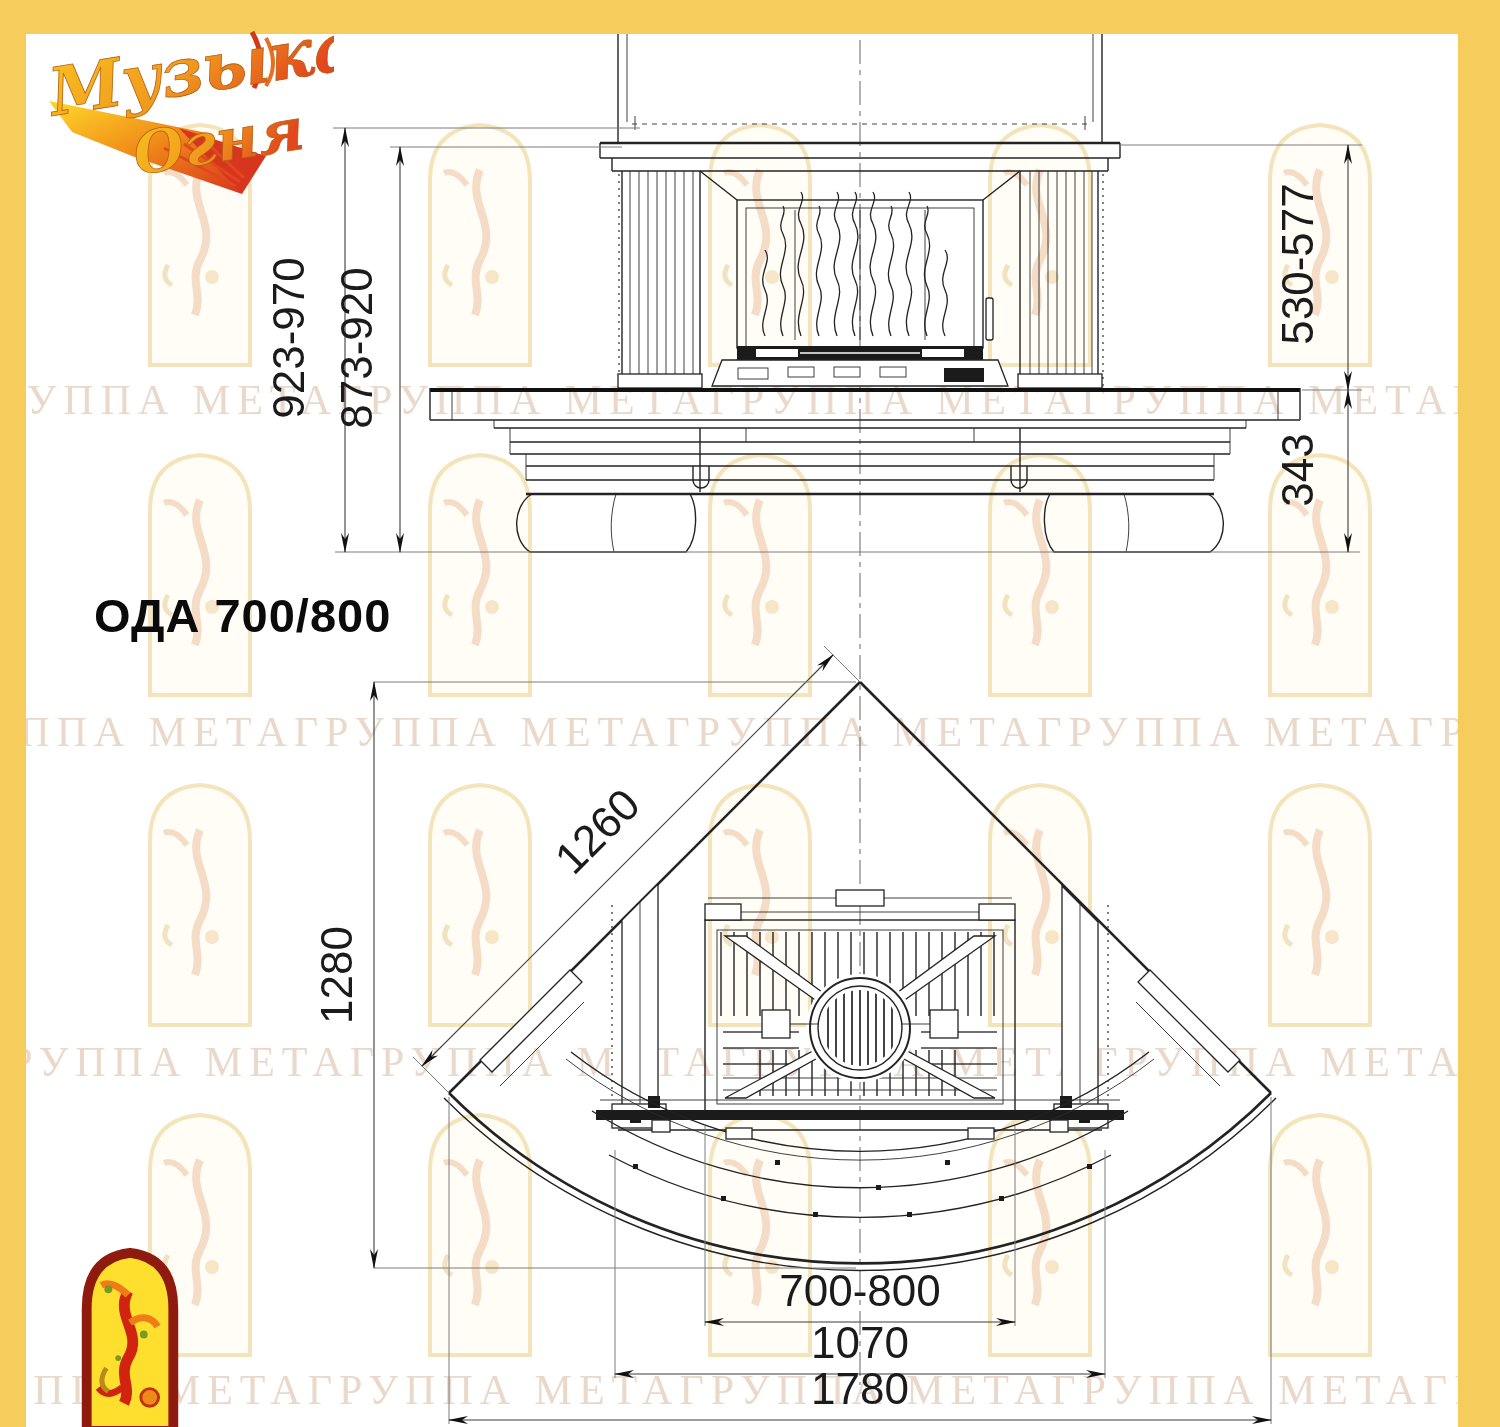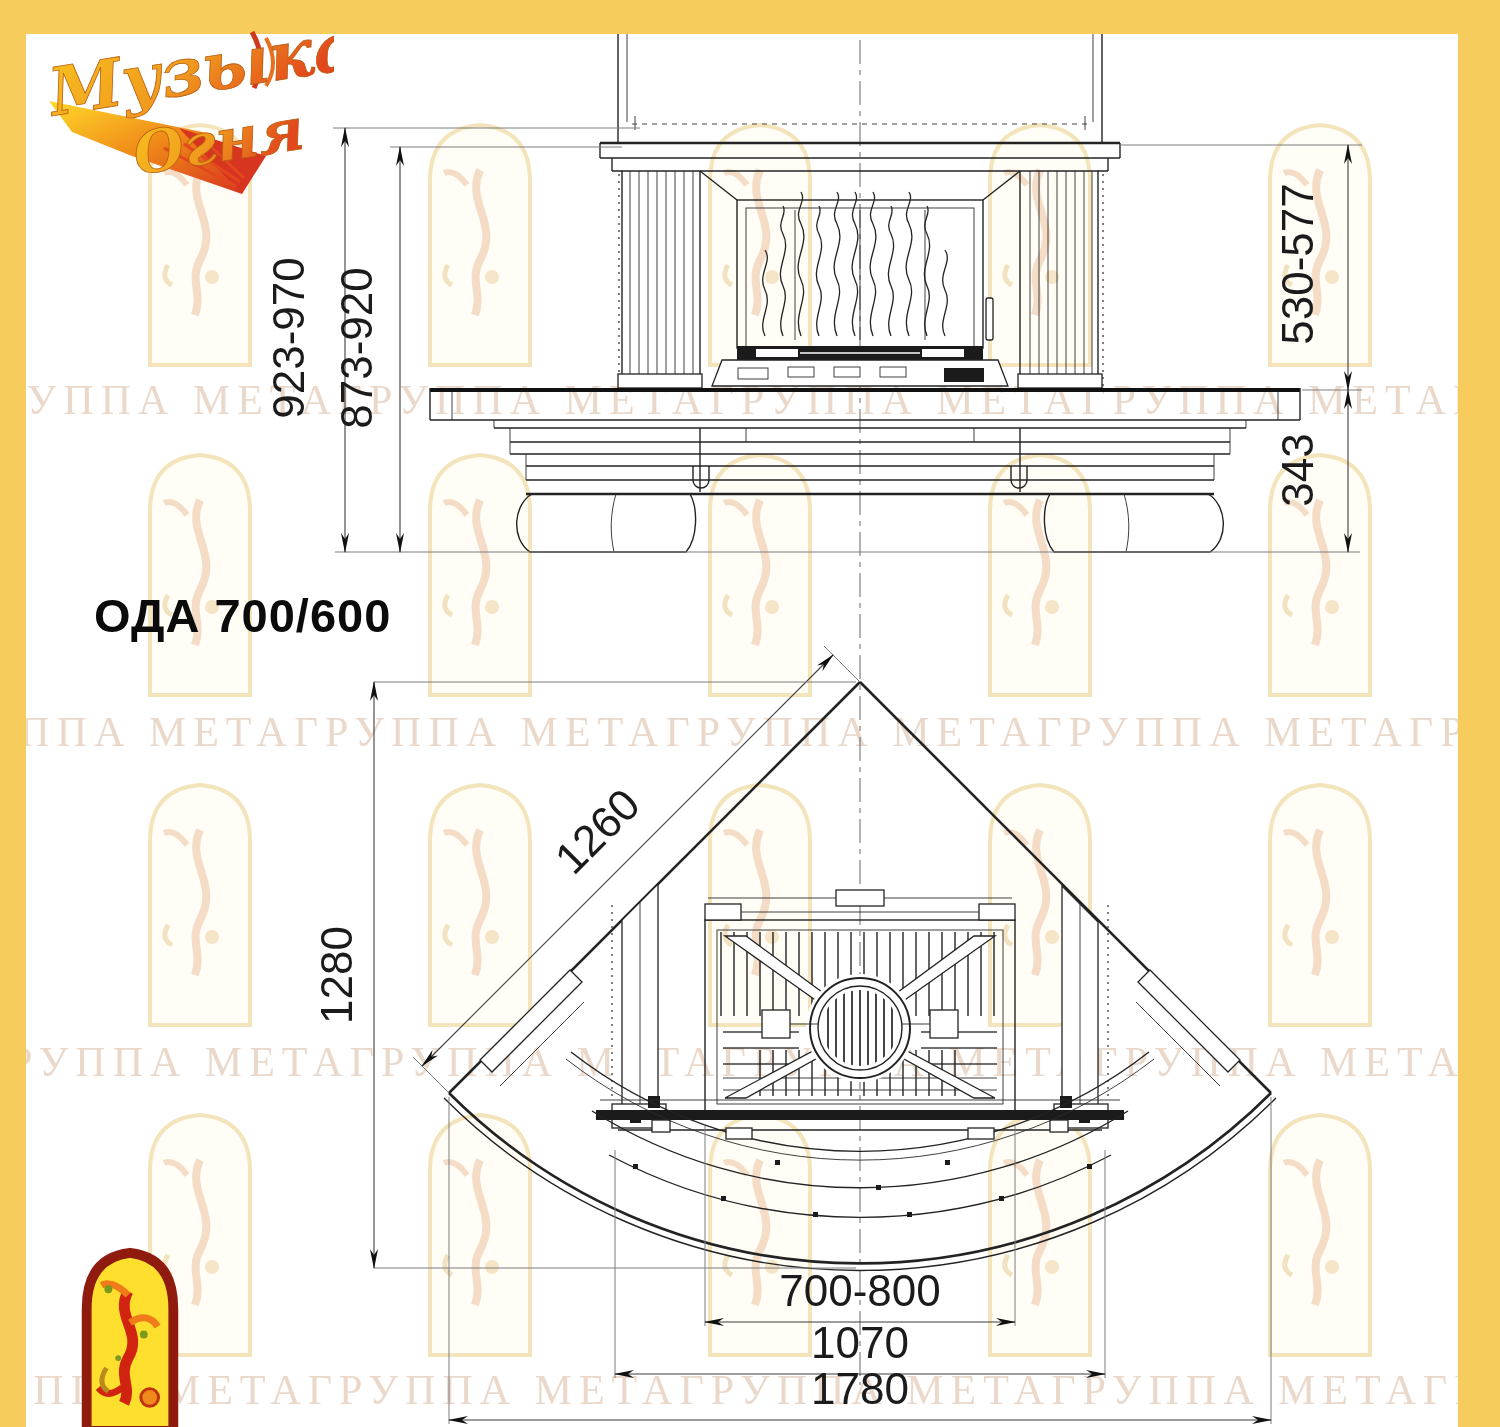--- a/index.html
+++ b/index.html
@@ -372,21 +372,21 @@
     <path d="M252,32 q14 26 0 48" stroke="#e86f1e" stroke-width="4" fill="none"></path>
     <g stroke="#e2471d" stroke-width="3">
       <line x1="150" y1="142" x2="222" y2="180"></line>
         <line x1="170" y1="138" x2="226" y2="176"></line>
         <line x1="190" y1="134" x2="230" y2="172"></line>
     </g>
     <text x="36" y="92" font-family="DejaVu Serif, serif" font-style="italic" font-weight="bold" font-size="66" fill="url(#lg1)" stroke="#b65e12" stroke-width="0.8" transform="rotate(-9 150 80)">Музыка</text>
     <text x="120" y="158" font-family="DejaVu Serif, serif" font-style="italic" font-weight="bold" font-size="58" fill="url(#lg1)" stroke="#b65e12" stroke-width="0.8" transform="rotate(-9 190 145)">Огня</text>
   </svg>
 
-  <div class="title">ОДА 700/600</div>
+  <div class="title">ОДА 700/800</div>
 
   <svg id="emblem" width="104" height="187" viewBox="0 0 104 190">
     <path d="M8,194 V70 Q8,18 52,13 Q96,18 96,70 V194 Z" fill="#ffdf2e" stroke="#8f1a0e" stroke-width="10"></path>
     <g fill="none">
       <path d="M50,52 C36,78 66,94 50,120 C40,138 54,150 46,166" stroke="#d02310" stroke-width="11"></path>
       <path d="M50,56 C40,46 30,42 23,46" stroke="#ef7b19" stroke-width="7"></path>
       <path d="M52,84 C64,76 74,78 80,88" stroke="#ef7b19" stroke-width="7"></path>
       <path d="M44,150 C34,158 26,158 20,150" stroke="#d02310" stroke-width="7"></path>
       <path d="M28,130 q-10,16 2,24" stroke="#b98a1a" stroke-width="5"></path>
       <circle cx="72" cy="160" r="9" fill="#ef8a1a" stroke="#c03312" stroke-width="3"></circle>

